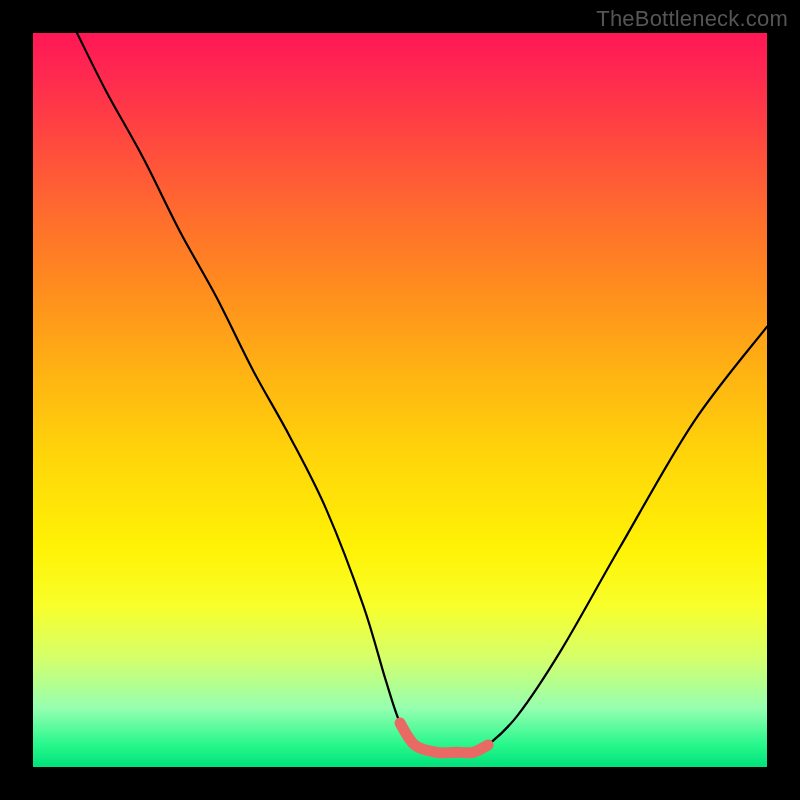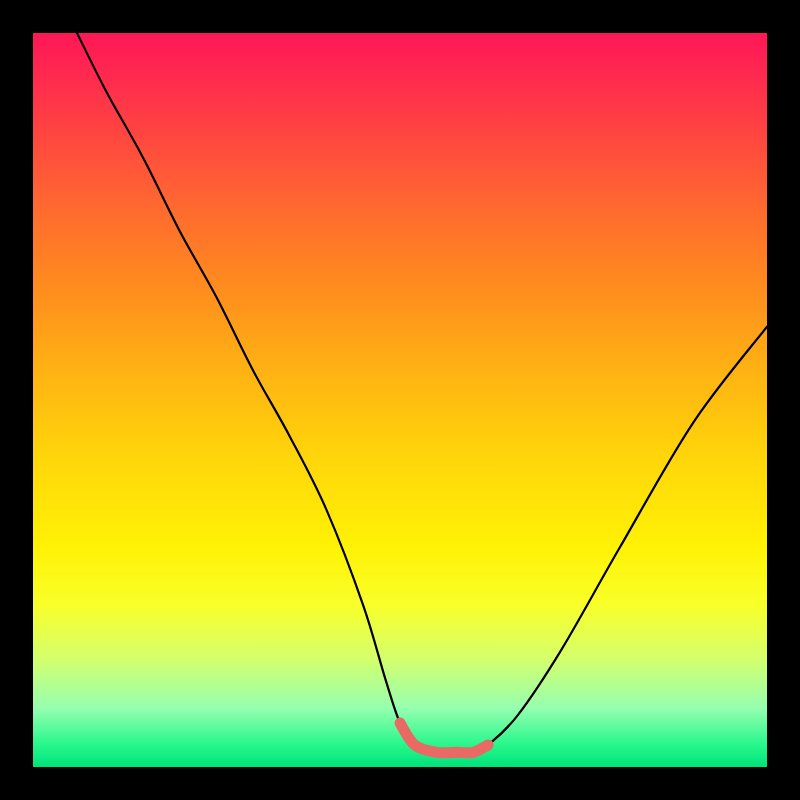--- a/index.html
+++ b/index.html
@@ -63,20 +63,21 @@
     left: 0;
     top: 0;
     width: 734px;
     height: 734px;
   }
 </style>
 </head>
 <body>
 
 <div class="frame">
+  <div class="watermark">TheBottleneck.com</div>
   <div class="plot-area">
     <div class="gradient-bg"></div>
     <svg class="curve" viewBox="0 0 734 734" preserveAspectRatio="none">
       <path id="black-path" fill="none" stroke="#000" stroke-width="2.2" stroke-linecap="round" stroke-linejoin="round" d="M 44.04 0.00 C 48.93 9.79, 62.39 37.92, 73.40 58.72 C 84.41 79.52, 97.87 101.54, 110.10 124.78 C 122.33 148.02, 134.57 174.94, 146.80 198.18 C 159.03 221.42, 171.27 241.00, 183.50 264.24 C 195.73 287.48, 207.97 314.40, 220.20 337.64 C 232.43 360.88, 244.67 380.46, 256.90 403.70 C 269.13 426.94, 281.37 448.96, 293.60 477.10 C 305.83 505.24, 320.51 544.38, 330.30 572.52 C 340.09 600.66, 346.20 626.35, 352.32 645.92 C 358.44 665.49, 362.11 678.95, 367.00 689.96 C 371.89 700.97, 375.56 707.09, 381.68 711.98 C 387.80 716.87, 396.36 718.10, 403.70 719.32 C 411.04 720.54, 419.60 719.32, 425.72 719.32 C 431.84 719.32, 435.51 720.54, 440.40 719.32 C 445.29 718.10, 447.74 718.10, 455.08 711.98 C 462.42 705.86, 472.21 698.52, 484.44 682.62 C 496.67 666.72, 511.35 644.70, 528.48 616.56 C 545.61 588.42, 565.18 551.72, 587.20 513.80 C 609.22 475.88, 636.13 425.72, 660.60 389.02 C 685.07 352.32, 721.77 309.50, 734.00 293.60"></path>
       <path id="red-path" fill="none" stroke="#e96a64" stroke-width="11" stroke-linecap="round" stroke-linejoin="round" d="M 367.00 689.96 C 369.45 693.63, 375.56 707.09, 381.68 711.98 C 387.80 716.87, 396.36 718.10, 403.70 719.32 C 411.04 720.54, 419.60 719.32, 425.72 719.32 C 431.84 719.32, 435.51 720.54, 440.40 719.32 C 445.29 718.10, 452.63 713.20, 455.08 711.98"></path>
     </svg>
   </div>
 </div>
 
 </body></html>

